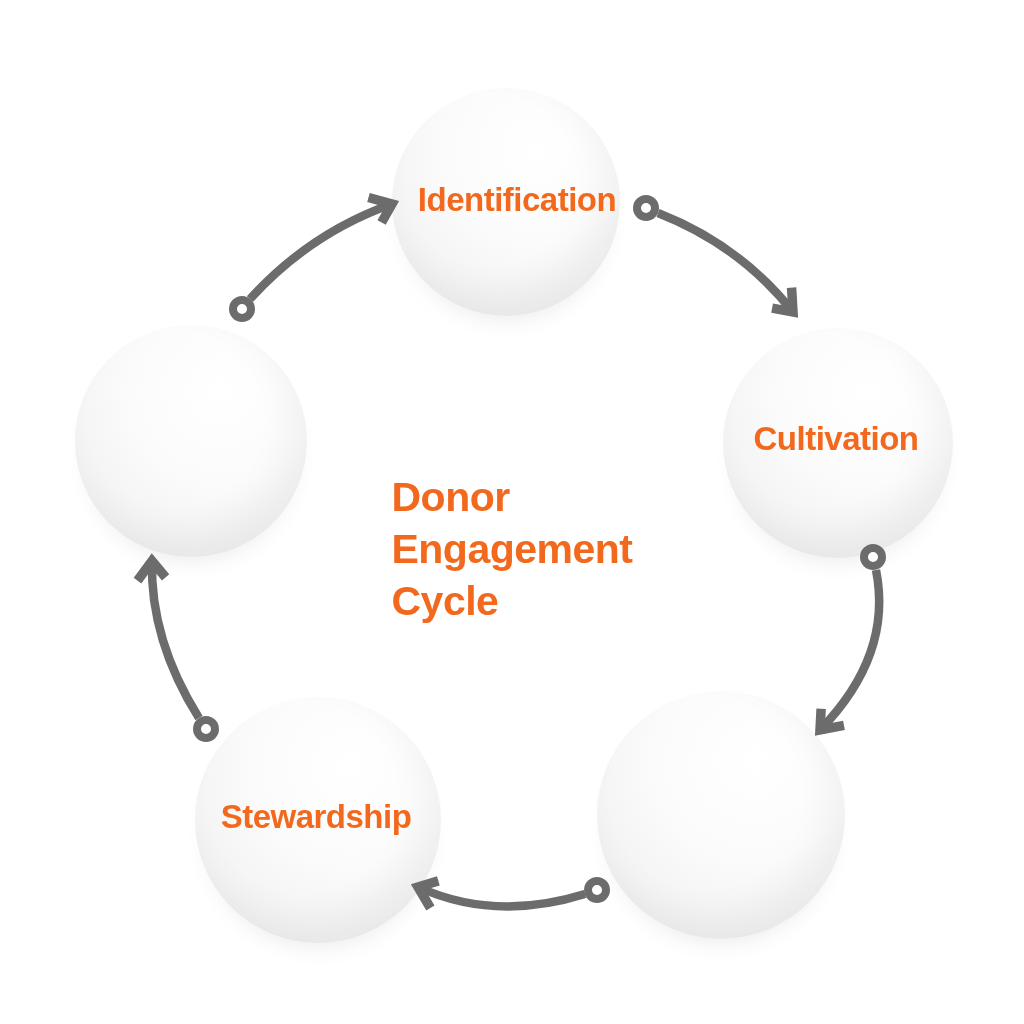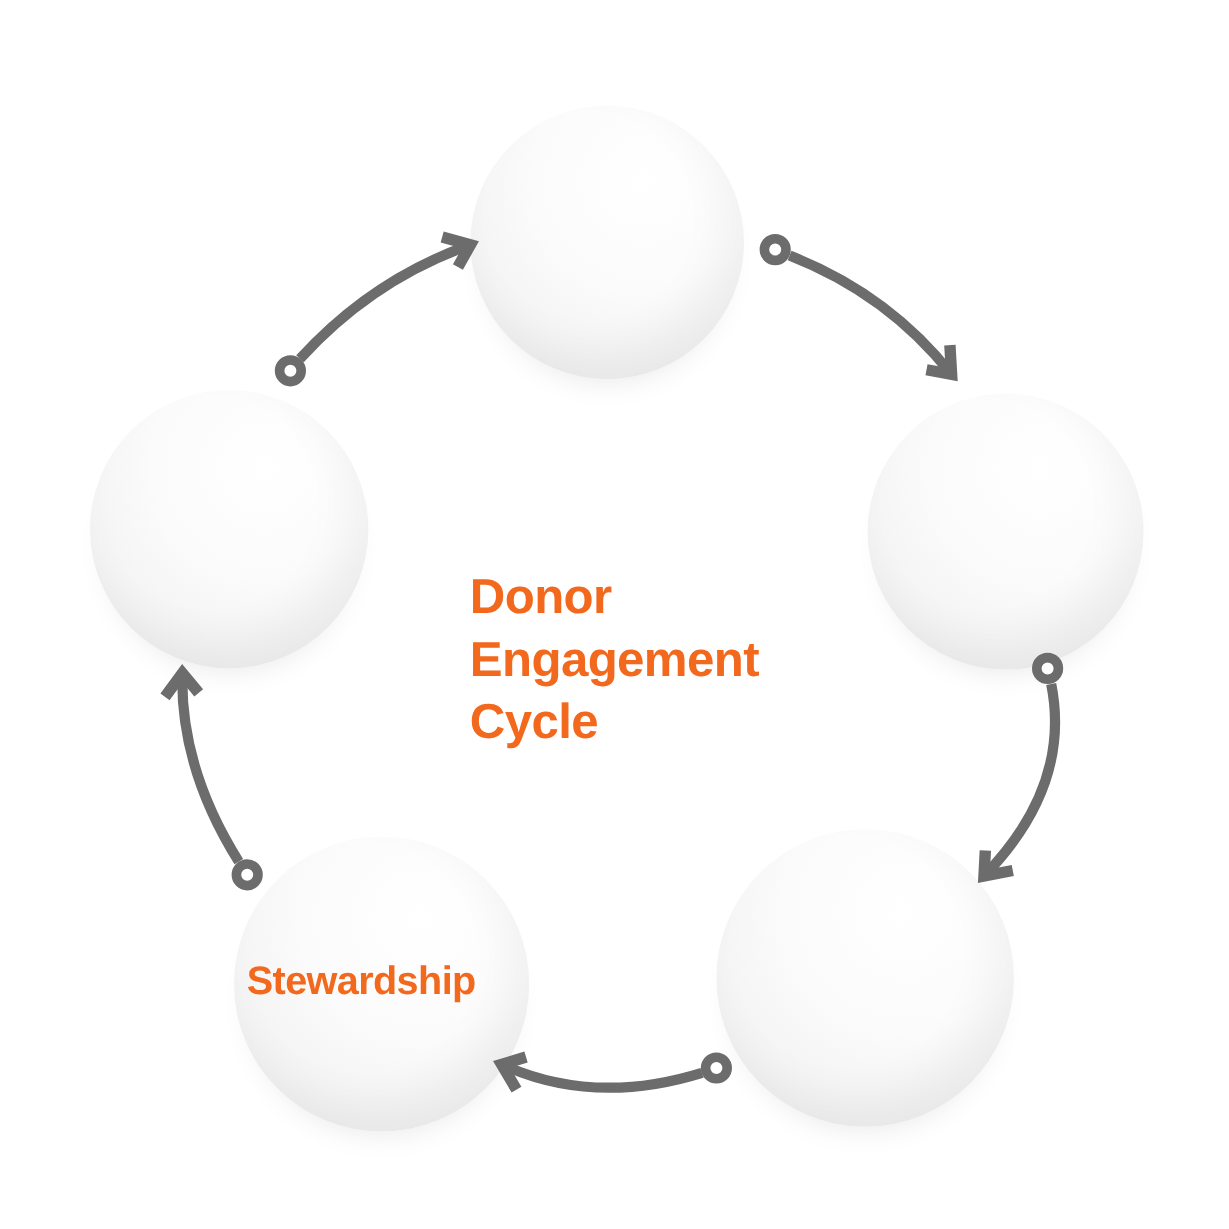--- a/index.html
+++ b/index.html
@@ -25,21 +25,21 @@
   .sphere.stewardship{left:195px;top:697px;width:246px;height:246px;}
   .sphere.solicitation{left:597px;top:691px;width:248px;height:248px;}
   .stage-label{
     position:absolute;transform:translate(-50%,-50%);
     color:var(--accent,#F2691E);font-weight:bold;font-size:33px;
     letter-spacing:-0.5px;white-space:nowrap;
   }
   .lbl-identification{left:517px;top:200px;}
   .lbl-cultivation{left:836px;top:439px;}
   .lbl-solicitation{left:722px;top:817px;}
-  .lbl-stewardship{left:301px;top:817px;}
+  .lbl-stewardship{left:316px;top:817px;}
   .lbl-renewal{left:191px;top:440px;}
   .center-title{
     position:absolute;left:512px;top:549px;transform:translate(-50%,-50%);
     color:var(--accent,#F2691E);font-weight:bold;font-size:41px;line-height:52px;
     white-space:pre-line;letter-spacing:-0.5px;
   }
   svg.arrows{position:absolute;left:0;top:0;}
   svg.arrows path.curve{fill:none;stroke:var(--arrow,#6C6C6C);stroke-width:8.5px;}
   svg.arrows circle.tail{fill:#ffffff;stroke:var(--arrow,#6C6C6C);stroke-width:8px;}
   svg.arrows marker path{fill:none;stroke:var(--arrow,#6C6C6C);stroke-width:9.5px;}
@@ -81,18 +81,20 @@
       <circle class="tail" cx="597" cy="890" r="9"></circle>
       <path class="curve" d="M 585 894 Q 495 922 418 887" marker-end="url(#head)"></path>
     </g>
 
     <g>
       <circle class="tail" cx="206" cy="729" r="9"></circle>
       <path class="curve" d="M 199 718 Q 150 640 152 561" marker-end="url(#head)"></path>
     </g>
   </svg>
 
+  <div class="stage-label lbl-identification">Identification</div>
+  <div class="stage-label lbl-cultivation">Cultivation</div>
   <div class="stage-label lbl-stewardship">Stewardship</div>
 
   <div class="center-title">Donor
 Engagement
 Cycle</div>
 </div>
 
 </body></html>

